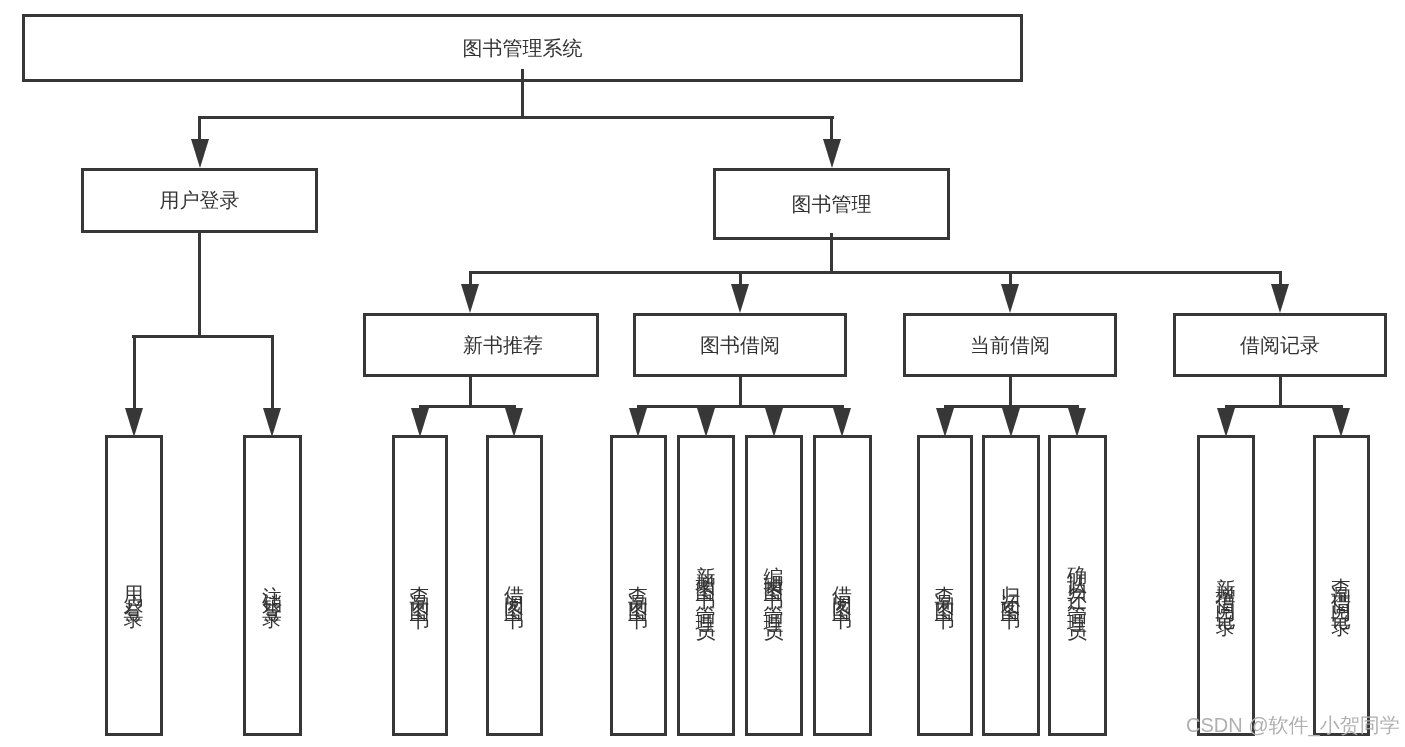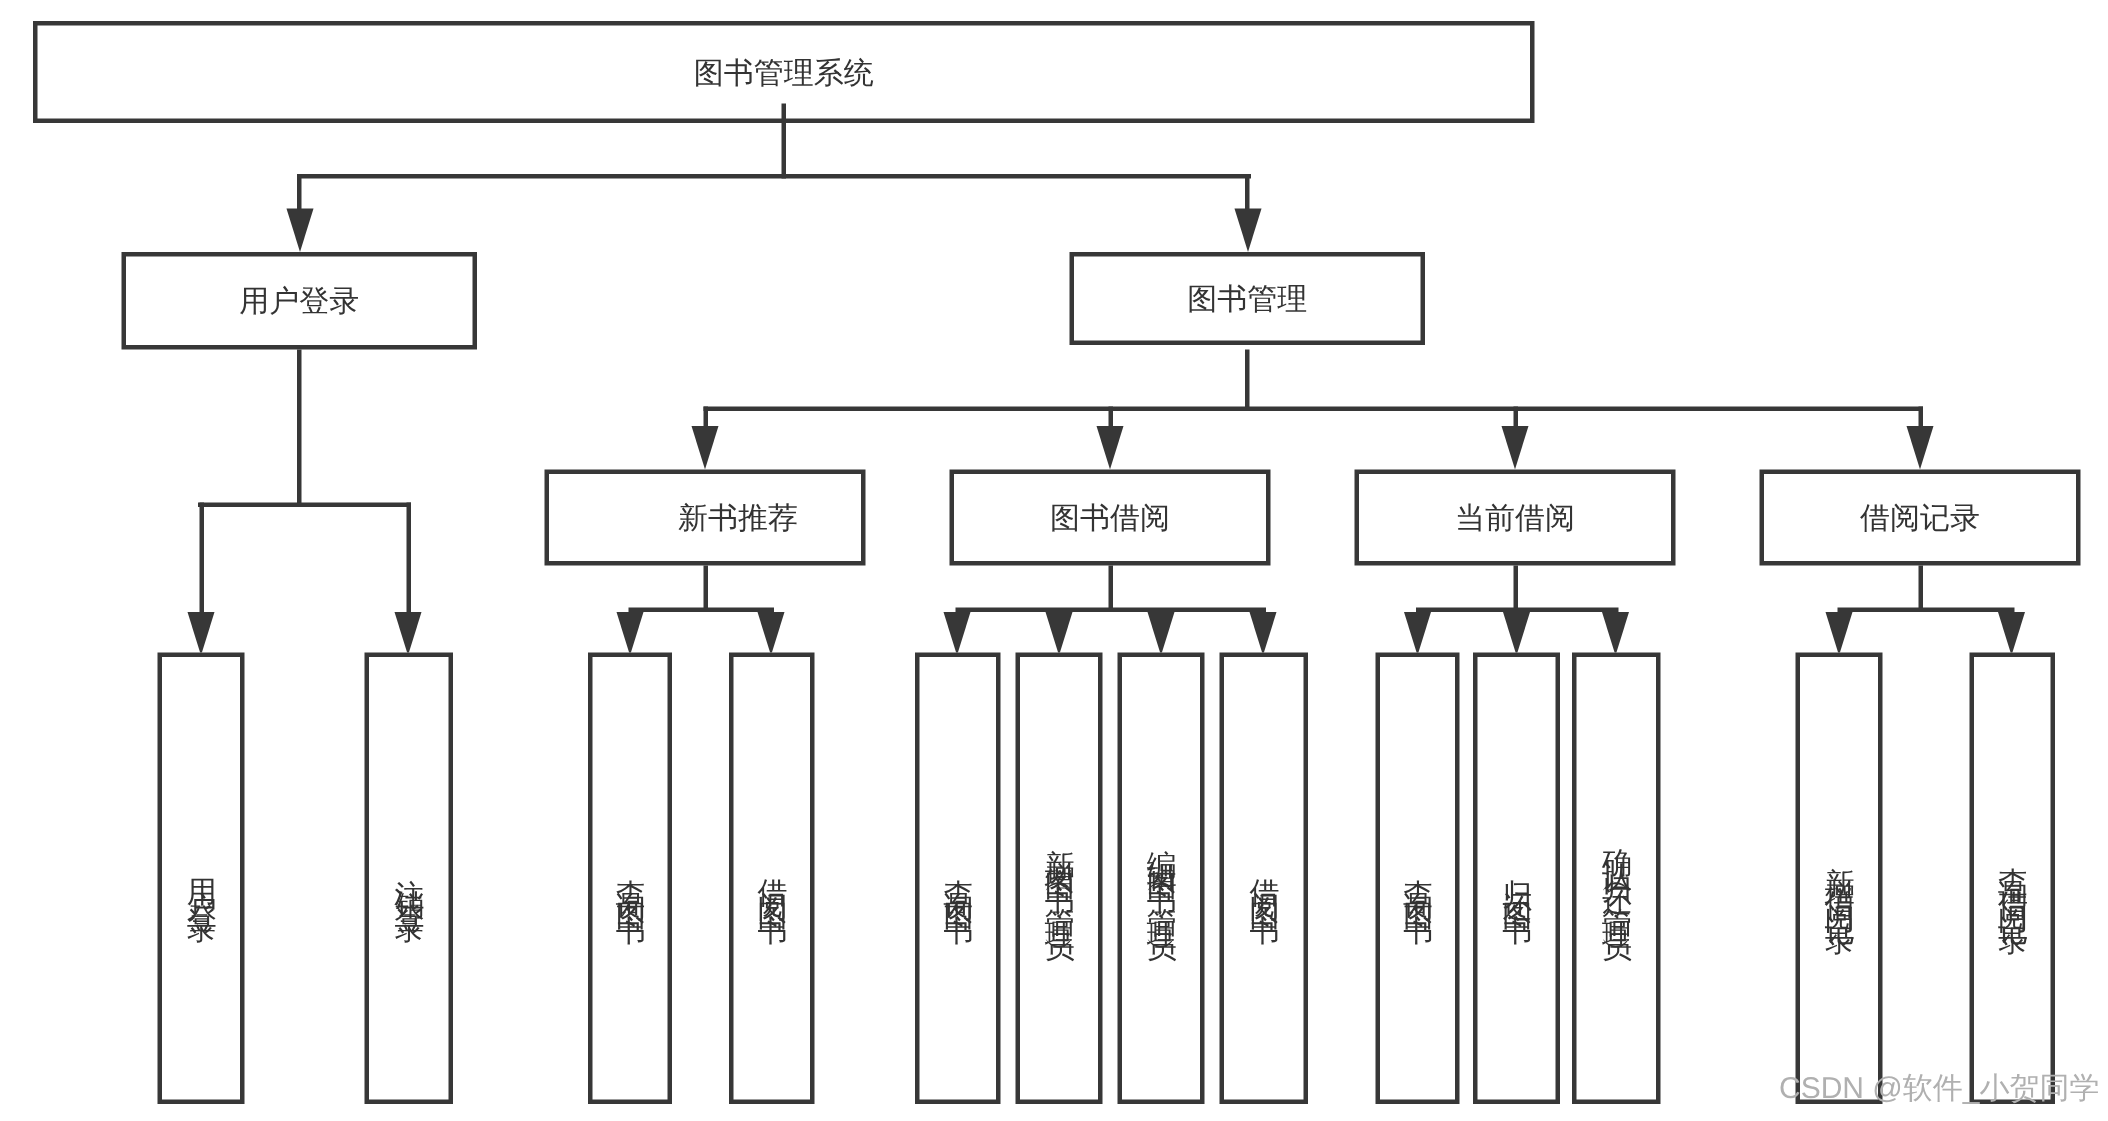--- a/index.html
+++ b/index.html
@@ -43,21 +43,21 @@
   <div class="vline" style="left:521px;top:69px;height:50px;"></div>
   <div class="hline" style="left:198px;top:116px;width:636px;"></div>
   <div class="vline" style="left:198px;top:116px;height:26px;"></div>
   <div class="vline" style="left:830px;top:116px;height:26px;"></div>
   <div class="arrow" style="left:191px;top:139px;"></div>
   <div class="arrow" style="left:823px;top:139px;"></div>
 
   <div class="box" style="left:81px;top:168px;width:237px;height:65px;">
     <span class="lbl">用户登录</span>
   </div>
-  <div class="box" style="left:713px;top:168px;width:237px;height:62px;">
+  <div class="box" style="left:713px;top:168px;width:237px;height:72px;">
     <span class="lbl">图书管理</span>
   </div>
 
   <div class="vline" style="left:198px;top:233px;height:105px;"></div>
   <div class="hline" style="left:132px;top:335px;width:142px;"></div>
   <div class="vline" style="left:133px;top:335px;height:75px;"></div>
   <div class="vline" style="left:271px;top:335px;height:75px;"></div>
   <div class="arrow" style="left:125px;top:408px;"></div>
   <div class="arrow" style="left:263px;top:408px;"></div>
 
@@ -65,21 +65,21 @@
   <div class="hline" style="left:469px;top:271px;width:813px;"></div>
   <div class="vline" style="left:469px;top:271px;height:16px;"></div>
   <div class="vline" style="left:739px;top:271px;height:16px;"></div>
   <div class="vline" style="left:1009px;top:271px;height:16px;"></div>
   <div class="vline" style="left:1279px;top:271px;height:16px;"></div>
   <div class="arrow" style="left:461px;top:284px;"></div>
   <div class="arrow" style="left:731px;top:284px;"></div>
   <div class="arrow" style="left:1001px;top:284px;"></div>
   <div class="arrow" style="left:1271px;top:284px;"></div>
 
-  <div class="box" style="left:363px;top:313px;width:214px;height:64px;padding-left:44px;">
+  <div class="box" style="left:363px;top:313px;width:236px;height:64px;padding-left:44px;">
     <span class="lbl">新书推荐</span>
   </div>
   <div class="box" style="left:633px;top:313px;width:214px;height:64px;">
     <span class="lbl">图书借阅</span>
   </div>
   <div class="box" style="left:903px;top:313px;width:214px;height:64px;">
     <span class="lbl">当前借阅</span>
   </div>
   <div class="box" style="left:1173px;top:313px;width:214px;height:64px;">
     <span class="lbl">借阅记录</span>

